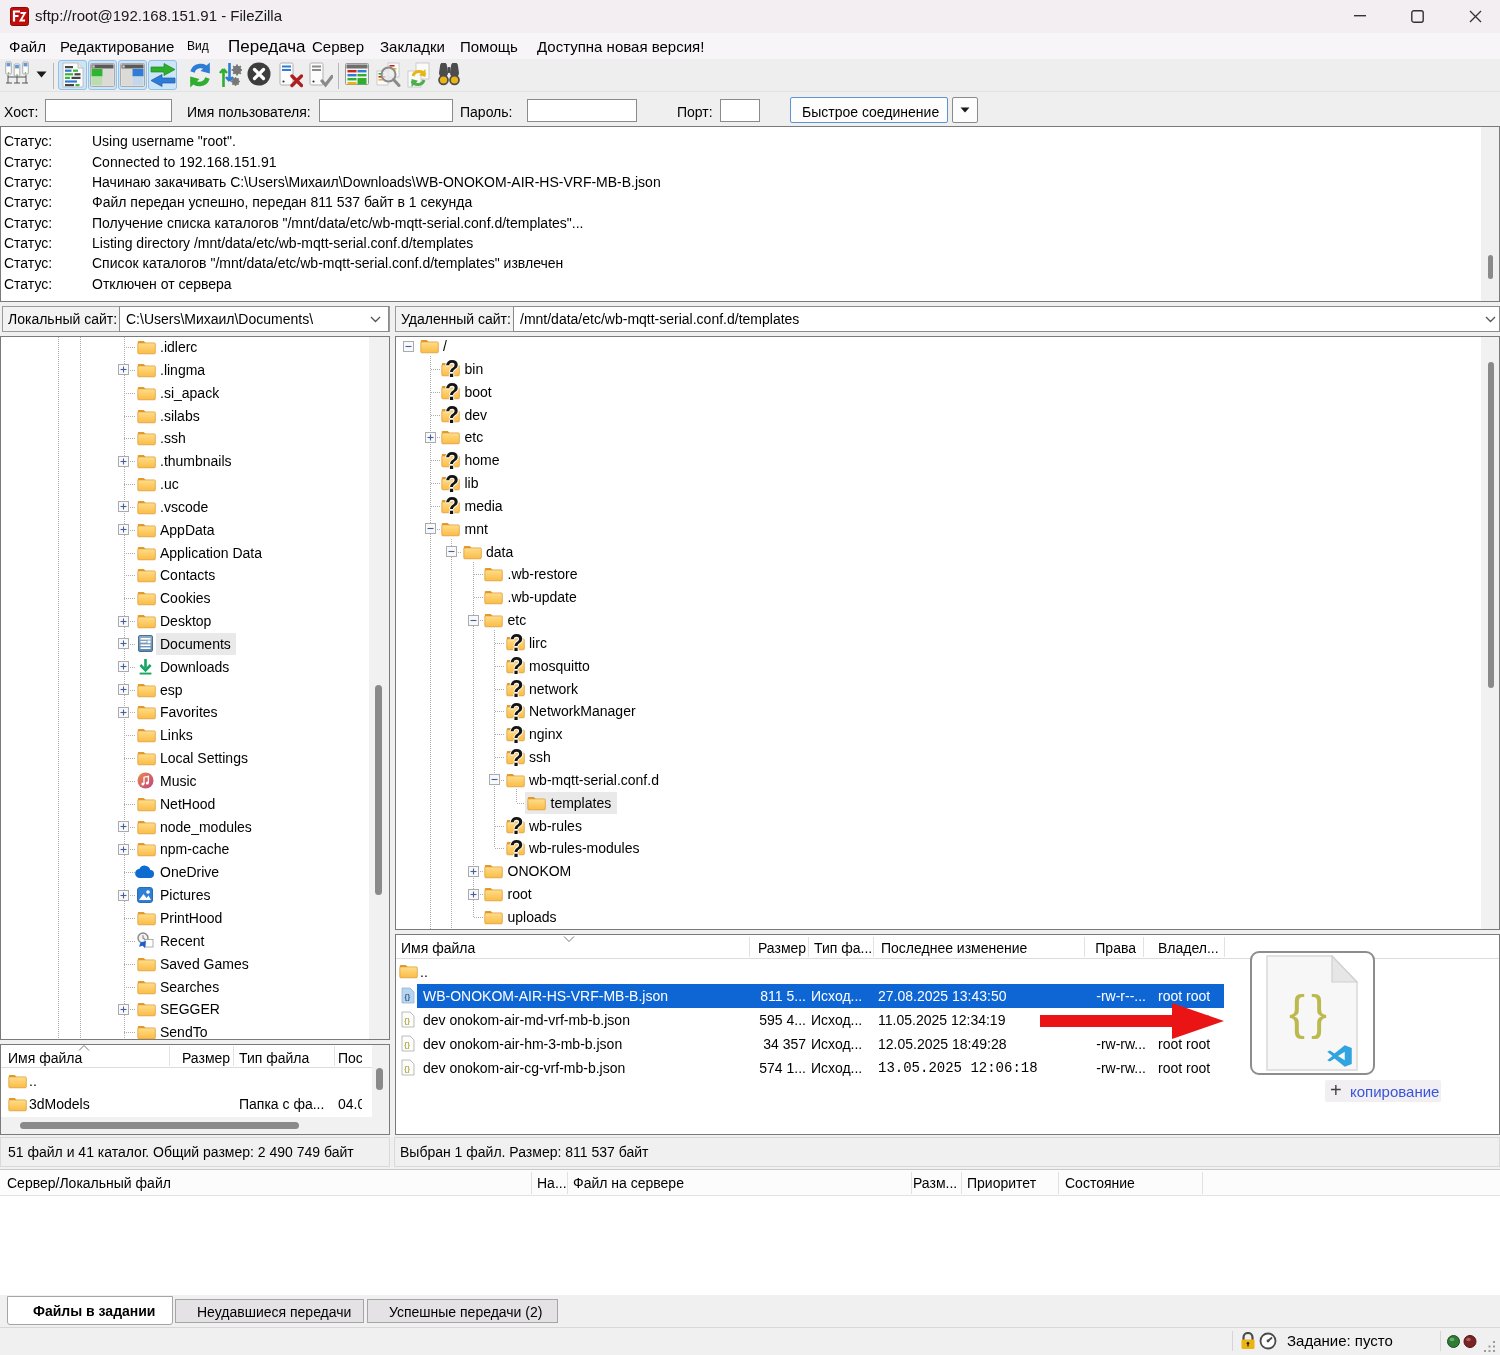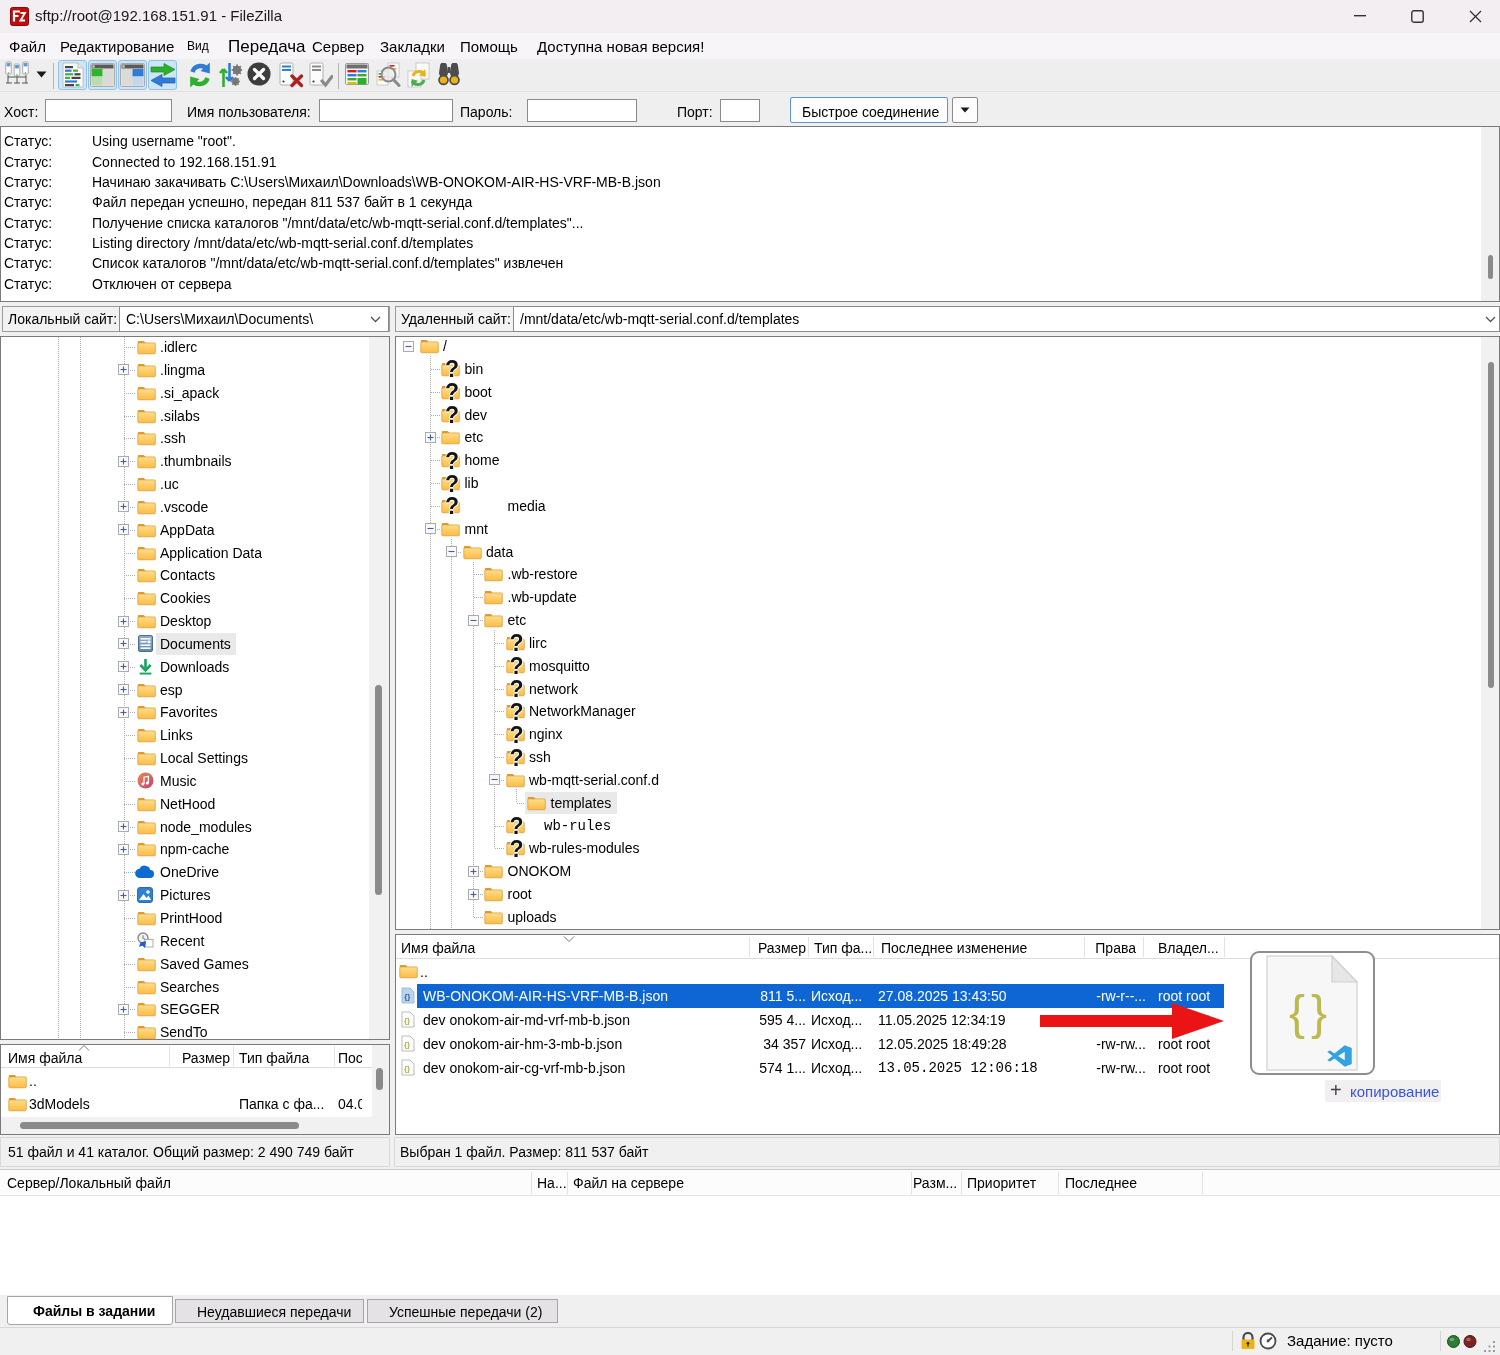--- a/index.html
+++ b/index.html
@@ -590,21 +590,21 @@
     <rect x="0.8" y="3.9" width="17.5" height="10.9" rx="1" fill="url(#gfold)" stroke="#d8952e" stroke-width="0.7"></rect>
   </svg>
 <span class="q" style="left:445px;top:472.54px">?</span>
 <div class="t" style="left:464.5px;top:473.04px;">lib</div>
 <div class="hdot" style="left:430.5px;top:505.88px;width:9.5px"></div>
 <svg class="ab" style="left:441px;top:497.88px" width="19" height="16" viewBox="0 0 19 16">
     <path fill="#e29a30" d="M0.8 5 V2.8 Q0.8 1.9 1.7 1.9 H6.8 L8.8 4.2 9 5Z"></path>
     <rect x="0.8" y="3.9" width="17.5" height="10.9" rx="1" fill="url(#gfold)" stroke="#d8952e" stroke-width="0.7"></rect>
   </svg>
 <span class="q" style="left:445px;top:495.38px">?</span>
-<div class="t" style="left:464.5px;top:495.88px;margin-left:43px;">media</div>
+<div class="t" style="left:464.5px;top:495.88px;">media</div>
 <div class="hdot" style="left:430.5px;top:528.72px;width:9.5px"></div>
 <svg class="ab" style="left:424.5px;top:523.22px" width="11" height="11" viewBox="0 0 11 11">
     <rect x="0.5" y="0.5" width="10" height="10" fill="#f9f9f9" stroke="#aaaab0"></rect>
     <line x1="2.5" y1="5.5" x2="8.5" y2="5.5" stroke="#41629e" stroke-width="1.1"></line>
   </svg>
 <svg class="ab" style="left:441px;top:520.72px" width="19" height="16" viewBox="0 0 19 16">
     <path fill="#e29a30" d="M0.8 5 V2.8 Q0.8 1.9 1.7 1.9 H6.8 L8.8 4.2 9 5Z"></path>
     <rect x="0.8" y="3.9" width="17.5" height="10.9" rx="1" fill="url(#gfold)" stroke="#d8952e" stroke-width="0.7"></rect>
   </svg>
 <div class="t" style="left:464.5px;top:518.72px;">mnt</div>
@@ -698,21 +698,21 @@
     <path fill="#e29a30" d="M0.8 5 V2.8 Q0.8 1.9 1.7 1.9 H6.8 L8.8 4.2 9 5Z"></path>
     <rect x="0.8" y="3.9" width="17.5" height="10.9" rx="1" fill="url(#gfold)" stroke="#d8952e" stroke-width="0.7"></rect>
   </svg>
 <div class="t" style="left:550.5px;top:792.8px;">templates</div>
 <div class="hdot" style="left:495px;top:825.64px;width:9.5px"></div>
 <svg class="ab" style="left:505.5px;top:817.64px" width="19" height="16" viewBox="0 0 19 16">
     <path fill="#e29a30" d="M0.8 5 V2.8 Q0.8 1.9 1.7 1.9 H6.8 L8.8 4.2 9 5Z"></path>
     <rect x="0.8" y="3.9" width="17.5" height="10.9" rx="1" fill="url(#gfold)" stroke="#d8952e" stroke-width="0.7"></rect>
   </svg>
 <span class="q" style="left:509.5px;top:815.14px">?</span>
-<div class="t" style="left:544px;top:815.64px;font-family:Liberation Mono, monospace;">wb-rules</div>
+<div class="t" style="left:529px;top:815.64px;">wb-rules</div>
 <div class="hdot" style="left:495px;top:848.48px;width:9.5px"></div>
 <svg class="ab" style="left:505.5px;top:840.48px" width="19" height="16" viewBox="0 0 19 16">
     <path fill="#e29a30" d="M0.8 5 V2.8 Q0.8 1.9 1.7 1.9 H6.8 L8.8 4.2 9 5Z"></path>
     <rect x="0.8" y="3.9" width="17.5" height="10.9" rx="1" fill="url(#gfold)" stroke="#d8952e" stroke-width="0.7"></rect>
   </svg>
 <span class="q" style="left:509.5px;top:837.98px">?</span>
 <div class="t" style="left:529px;top:838.48px;">wb-rules-modules</div>
 <div class="hdot" style="left:473.5px;top:871.32px;width:9.5px"></div>
 <svg class="ab" style="left:467.5px;top:865.82px" width="11" height="11" viewBox="0 0 11 11">
     <rect x="0.5" y="0.5" width="10" height="10" fill="#f9f9f9" stroke="#aaaab0"></rect>
@@ -844,21 +844,21 @@
 <div class="ab" style="left:567px;top:1172px;width:1px;height:22px;background:#e2e2e2"></div>
 <div class="ab" style="left:911px;top:1172px;width:1px;height:22px;background:#e2e2e2"></div>
 <div class="ab" style="left:961px;top:1172px;width:1px;height:22px;background:#e2e2e2"></div>
 <div class="ab" style="left:1058px;top:1172px;width:1px;height:22px;background:#e2e2e2"></div>
 <div class="ab" style="left:1202px;top:1172px;width:1px;height:22px;background:#e2e2e2"></div>
 <div class="t" style="left:7px;top:1173px;">Сервер/Локальный файл</div>
 <div class="t" style="left:537px;top:1173px;">На...</div>
 <div class="t" style="left:573px;top:1173px;">Файл на сервере</div>
 <div class="t" style="left:913px;top:1173px;width:44px;text-align:right">Разм...</div>
 <div class="t" style="left:967px;top:1173px;">Приоритет</div>
-<div class="t" style="left:1065px;top:1173px;">Последнее</div>
+<div class="t" style="left:1065px;top:1173px;">Состояние</div>
 <div class="ab" style="left:0;top:1295px;width:1500px;height:32px;background:#f0f0f0"></div>
 <div class="ab" style="left:175px;top:1299px;width:189px;height:24px;background:#e4e2e4;border:1px solid #a5a5a5"></div>
 <div class="t" style="left:197px;top:1302px;">Неудавшиеся передачи</div>
 <div class="ab" style="left:367px;top:1299px;width:191px;height:24px;background:#e4e2e4;border:1px solid #a5a5a5"></div>
 <div class="t" style="left:389px;top:1302px;">Успешные передачи (2)</div>
 <div class="ab" style="left:7px;top:1296px;width:166px;height:29px;background:#fff;border:1px solid #a5a5a5;border-radius:0 0 3px 3px"></div>
 <div class="t" style="left:33px;top:1301px;font-weight:bold">Файлы в задании</div>
 <div class="ab" style="left:0;top:1327px;width:1500px;height:28px;background:#f1f0f1;border-top:1px solid #d8d8d8"></div>
 <div class="sep" style="left:1232px;top:1331px;height:20px;background:#d5d5d5"></div>
 <svg class="ab" style="left:1239px;top:1332px" width="18" height="18" viewBox="0 0 18 18">

